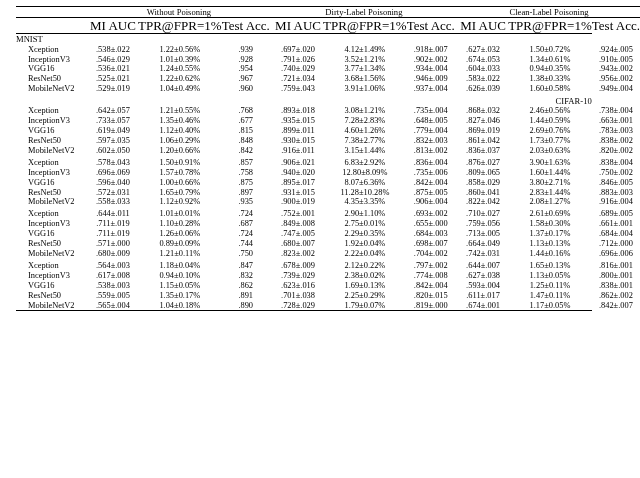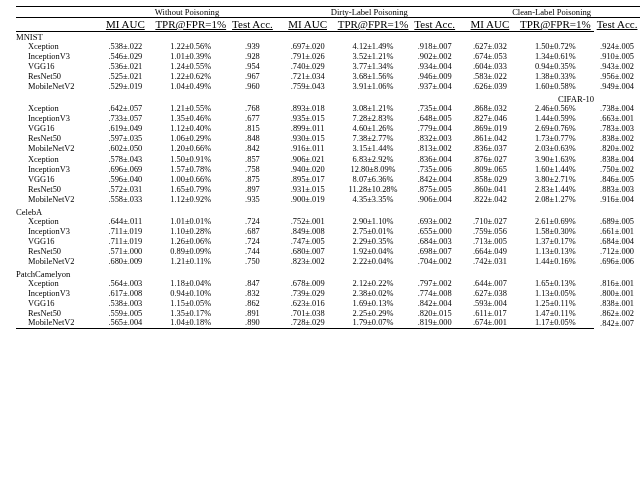--- a/index.html
+++ b/index.html
@@ -40,22 +40,21 @@
 
   .grp-head td {
     padding: 2px 0 2px 0;
     font-size: 8.6px;
   }
   .grp-head .grp-label {
     border-bottom: 0.7px solid #000;
   }
   .colhead td {
     padding: 2.5px 0 2.5px 0;
-    font-size: 11px;
-    text-decoration: underline;
+    font-size: 13px;
   }
   .sect td {
     text-align: left;
     font-weight: bold;
     padding: 3px 0 1px 2px;
     font-size: 8.6px;
   }
   .datarow td {
     padding: 0.7px 0 0.7px 0;
   }
@@ -331,23 +330,20 @@
           <td>4.35±3.35%</td>
           <td>.906±.004</td>
           <td></td>
           <td>.822±.042</td>
           <td>2.08±1.27%</td>
           <td>.916±.004</td>
         </tr>
         <tr class="spacer">
           <td colspan="11"></td>
         </tr>
-        <tr class="sect">
-          <td colspan="11" style="text-align: left;">CelebA</td>
-        </tr>
         <tr class="datarow">
           <td class="model">Xception</td>
           <td>.644±.011</td>
           <td>1.01±0.01%</td>
           <td>.724</td>
           <td></td>
           <td>.752±.001</td>
           <td>2.90±1.10%</td>
           <td>.693±.002</td>
           <td></td>
@@ -406,23 +402,20 @@
           <td>.823±.002</td>
           <td>2.22±0.04%</td>
           <td>.704±.002</td>
           <td></td>
           <td>.742±.031</td>
           <td>1.44±0.16%</td>
           <td>.696±.006</td>
         </tr>
         <tr class="spacer">
           <td colspan="11"></td>
-        </tr>
-        <tr class="sect">
-          <td colspan="11" style="text-align: left;">PatchCamelyon</td>
         </tr>
         <tr class="datarow">
           <td class="model">Xception</td>
           <td>.564±.003</td>
           <td>1.18±0.04%</td>
           <td>.847</td>
           <td></td>
           <td>.678±.009</td>
           <td>2.12±0.22%</td>
           <td>.797±.002</td>

